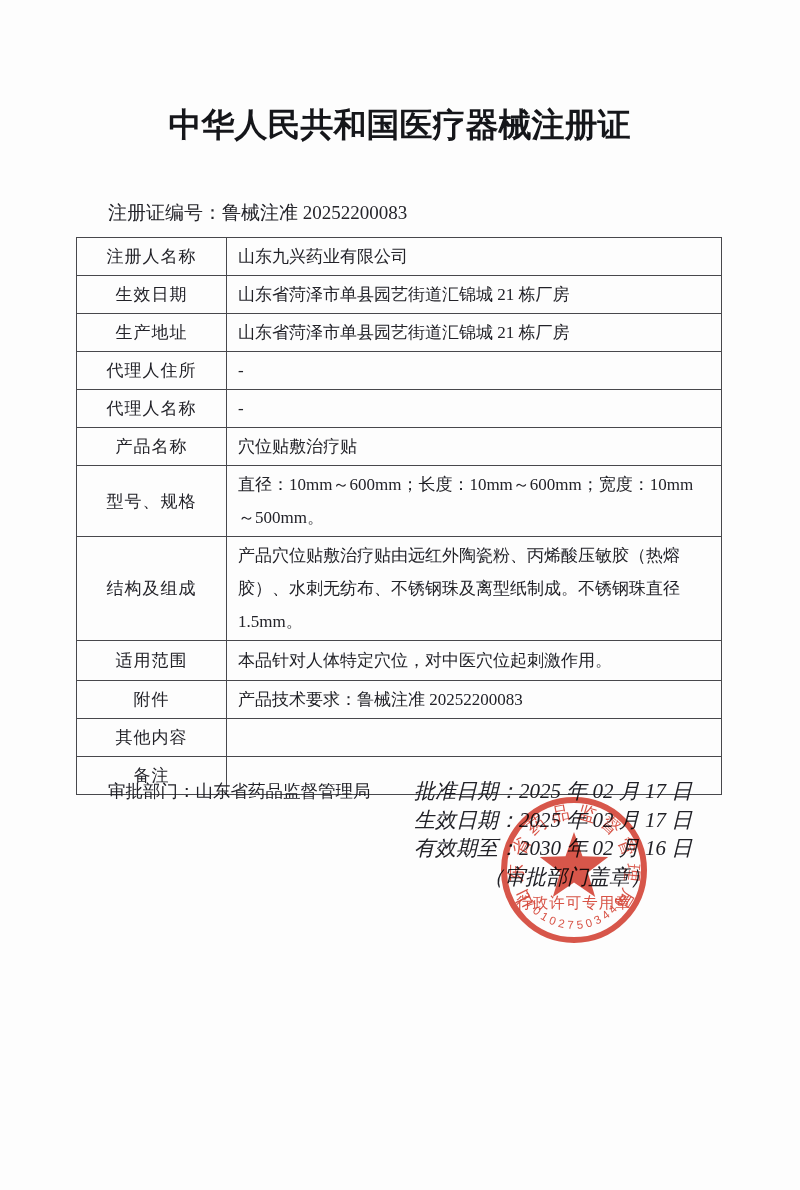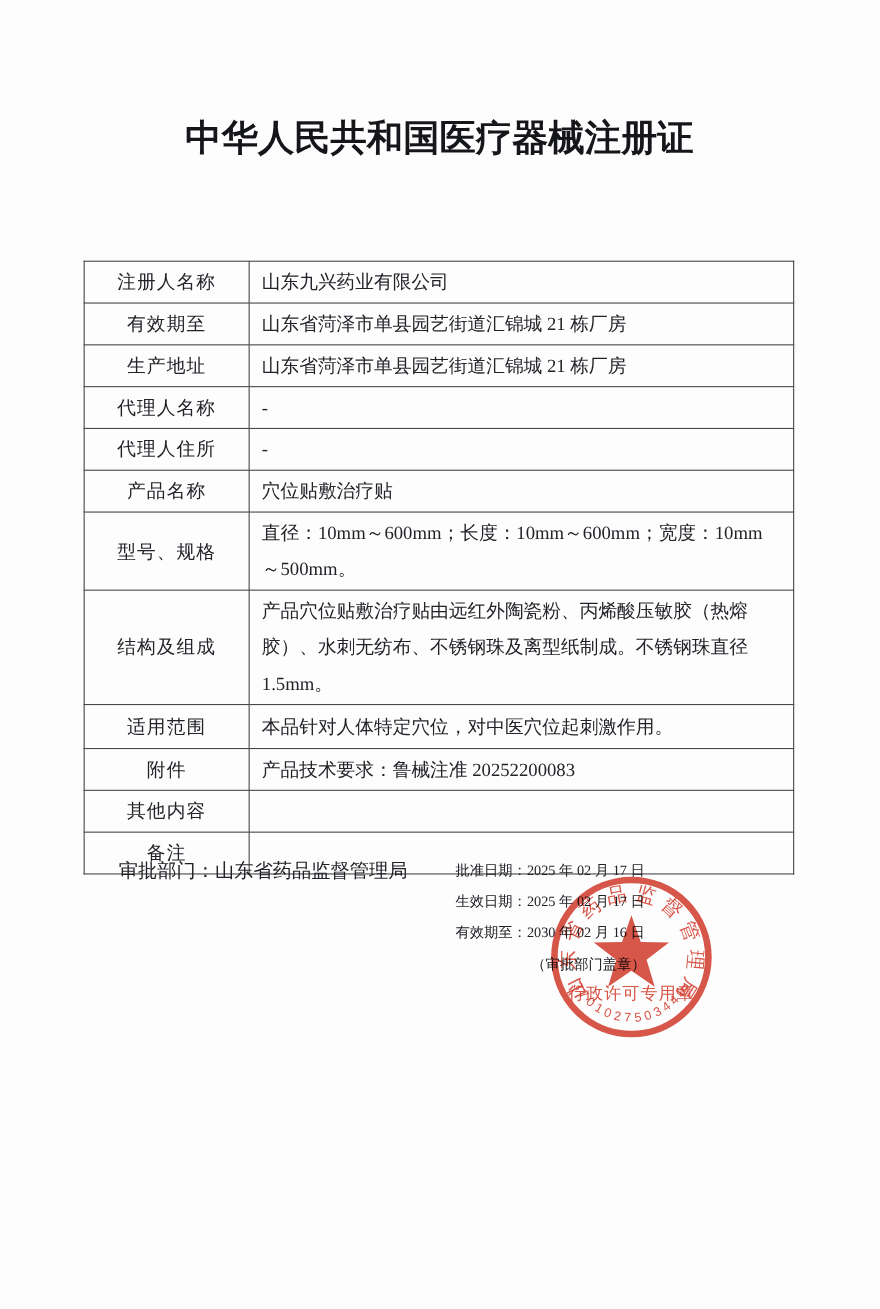--- a/index.html
+++ b/index.html
@@ -42,59 +42,60 @@
     padding:2px 14px 2px 11px;
     line-height:33px;
     text-align:left;
   }
   .footer-dept{
     position:absolute;left:108px;top:779px;
     font-size:17.5px;color:#202026;
   }
   .footer-dates{
     position:absolute;left:414px;top:779px;
-    font-size:13px;color:#202026;
+    font-size:21px;color:#202026;font-style:italic;
   }
   .footer-dates .date-row{height:28.5px;line-height:24px;}
   .footer-dates .seal-note{padding-left:69px;}
   .stamp{
     position:absolute;left:489px;top:790px;
     width:170px;height:175px;
     mix-blend-mode:multiply;
     opacity:.92;
   }
 </style>
 </head>
 <body>
 
 <div class="page">
 
   <div class="cert-title">中华人民共和国医疗器械注册证</div>
 
+  <div class="reg-line"><span>注册证编号：</span><span>鲁械注准 20252200083</span></div>
 
   <table class="cert-table">
     <tbody id="cert-table-body">
         <tr style="height: 35px;">
           <td class="label-cell">注册人名称</td>
           <td class="value-cell">山东九兴药业有限公司</td>
         </tr>
         <tr style="height: 35px;">
-          <td class="label-cell">有效期至</td>
+          <td class="label-cell">生效日期</td>
           <td class="value-cell">山东省菏泽市单县园艺街道汇锦城 21 栋厂房</td>
         </tr>
         <tr style="height: 34px;">
           <td class="label-cell">生产地址</td>
           <td class="value-cell">山东省菏泽市单县园艺街道汇锦城 21 栋厂房</td>
         </tr>
+        <tr style="height: 34px;">
+          <td class="label-cell">代理人住所</td>
+          <td class="value-cell">-</td>
+        </tr>
         <tr style="height: 35px;">
           <td class="label-cell">代理人名称</td>
-          <td class="value-cell">-</td>
-        </tr>
-        <tr style="height: 34px;">
-          <td class="label-cell">代理人住所</td>
           <td class="value-cell">-</td>
         </tr>
         <tr style="height: 35px;">
           <td class="label-cell">产品名称</td>
           <td class="value-cell">穴位贴敷治疗贴</td>
         </tr>
         <tr style="height: 66px;">
           <td class="label-cell">型号、规格</td>
           <td class="value-cell">直径：10mm～600mm；长度：10mm～600mm；宽度：10mm～500mm。</td>
         </tr>

